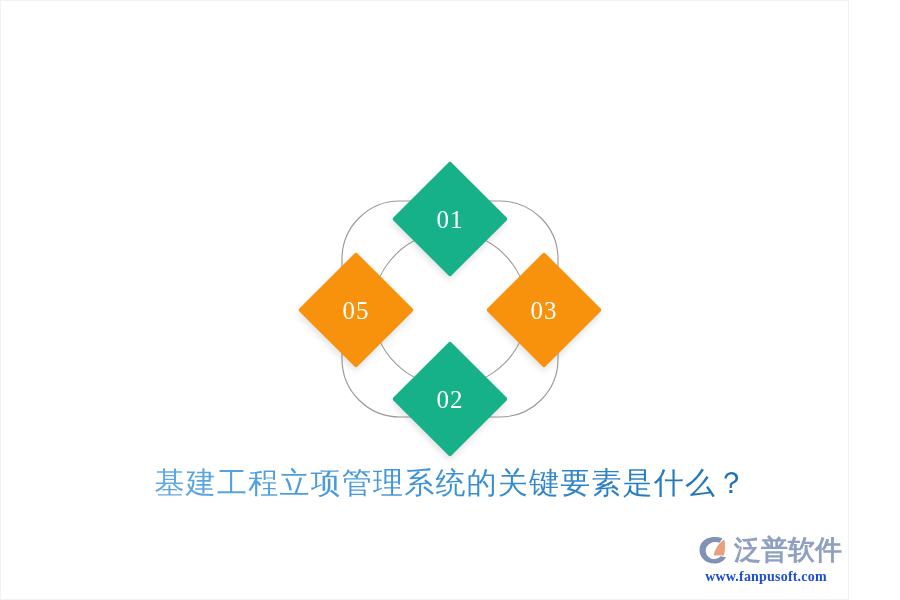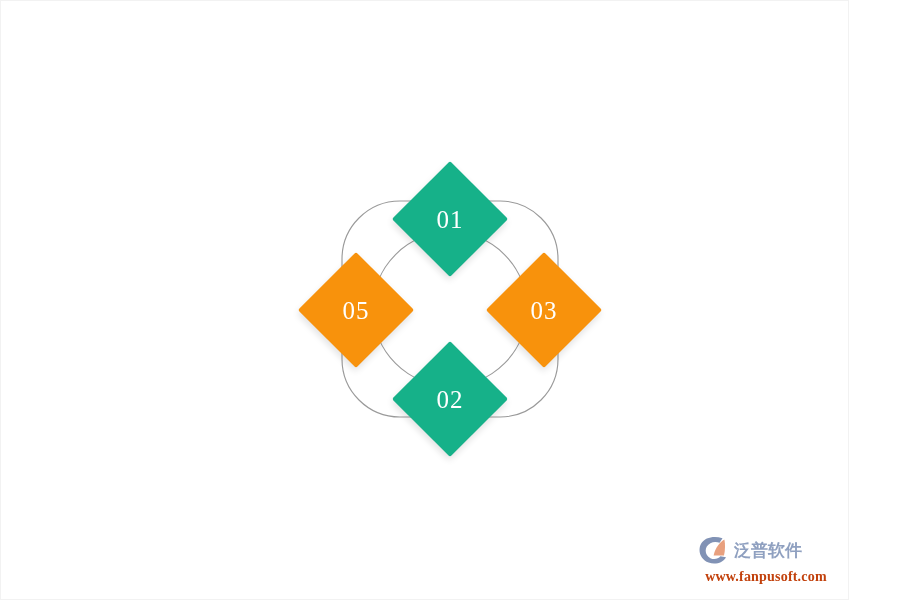--- a/index.html
+++ b/index.html
@@ -109,32 +109,32 @@
     height: 34px;
   }
   #logo-mark {
     width: 34px;
     height: 30px;
     flex: 0 0 34px;
     margin-right: 2px;
   }
   #logo-name {
     font-family: "Liberation Sans", "DejaVu Sans", sans-serif;
-    font-size: 17px;
+    font-size: 27px;
     font-weight: 700;
     color: #8fa0c0;
     letter-spacing: 0px;
     line-height: 1;
     white-space: nowrap;
   }
   #logo-url {
     font-family: "Liberation Serif", "DejaVu Serif", serif;
     font-size: 14px;
     font-weight: 700;
-    color: #c2410c;
+    color: #1d4ed8;
     letter-spacing: 0.2px;
     margin-top: 2px;
     text-align: center;
     white-space: nowrap;
   }
 </style>
 </head>
 <body>
 
 <div id="page">
@@ -159,20 +159,21 @@
     <div class="node n-left" style="background:#F8920C;"></div>
     <div class="node-label l-left">05</div>
 
     <div class="node n-right" style="background:#F8920C;"></div>
     <div class="node-label l-right">03</div>
 
     <div class="node n-bottom" style="background:#16B189;"></div>
     <div class="node-label l-bottom">02</div>
   </div>
 
+  <div id="title">基建工程立项管理系统的关键要素是什么？</div>
 
   <div id="logo">
     <div id="logo-row">
       <svg id="logo-mark" viewBox="0 0 34 30">
 
         <path d="M24.5 3.2 C16.5 0.6 7.0 2.0 3.2 8.6 C-0.8 15.6 2.6 24.5 10.6 27.6 C17.5 30.2 25.0 27.6 28.0 22.2 L22.4 21.3 C20.2 24.0 16.0 25.0 12.4 23.2 C8.0 21.0 6.4 15.8 8.8 11.6 C11.3 7.2 17.0 5.8 21.6 7.8 Z" fill="#8192b5"></path>
 
         <path d="M26.4 4.6 C21.2 7.8 17.2 13.2 15.6 20.6 L26.0 20.6 C27.2 15.2 27.4 9.6 26.4 4.6 Z" fill="#e8a07e"></path>
       </svg>
       <div id="logo-name">泛普软件</div>

